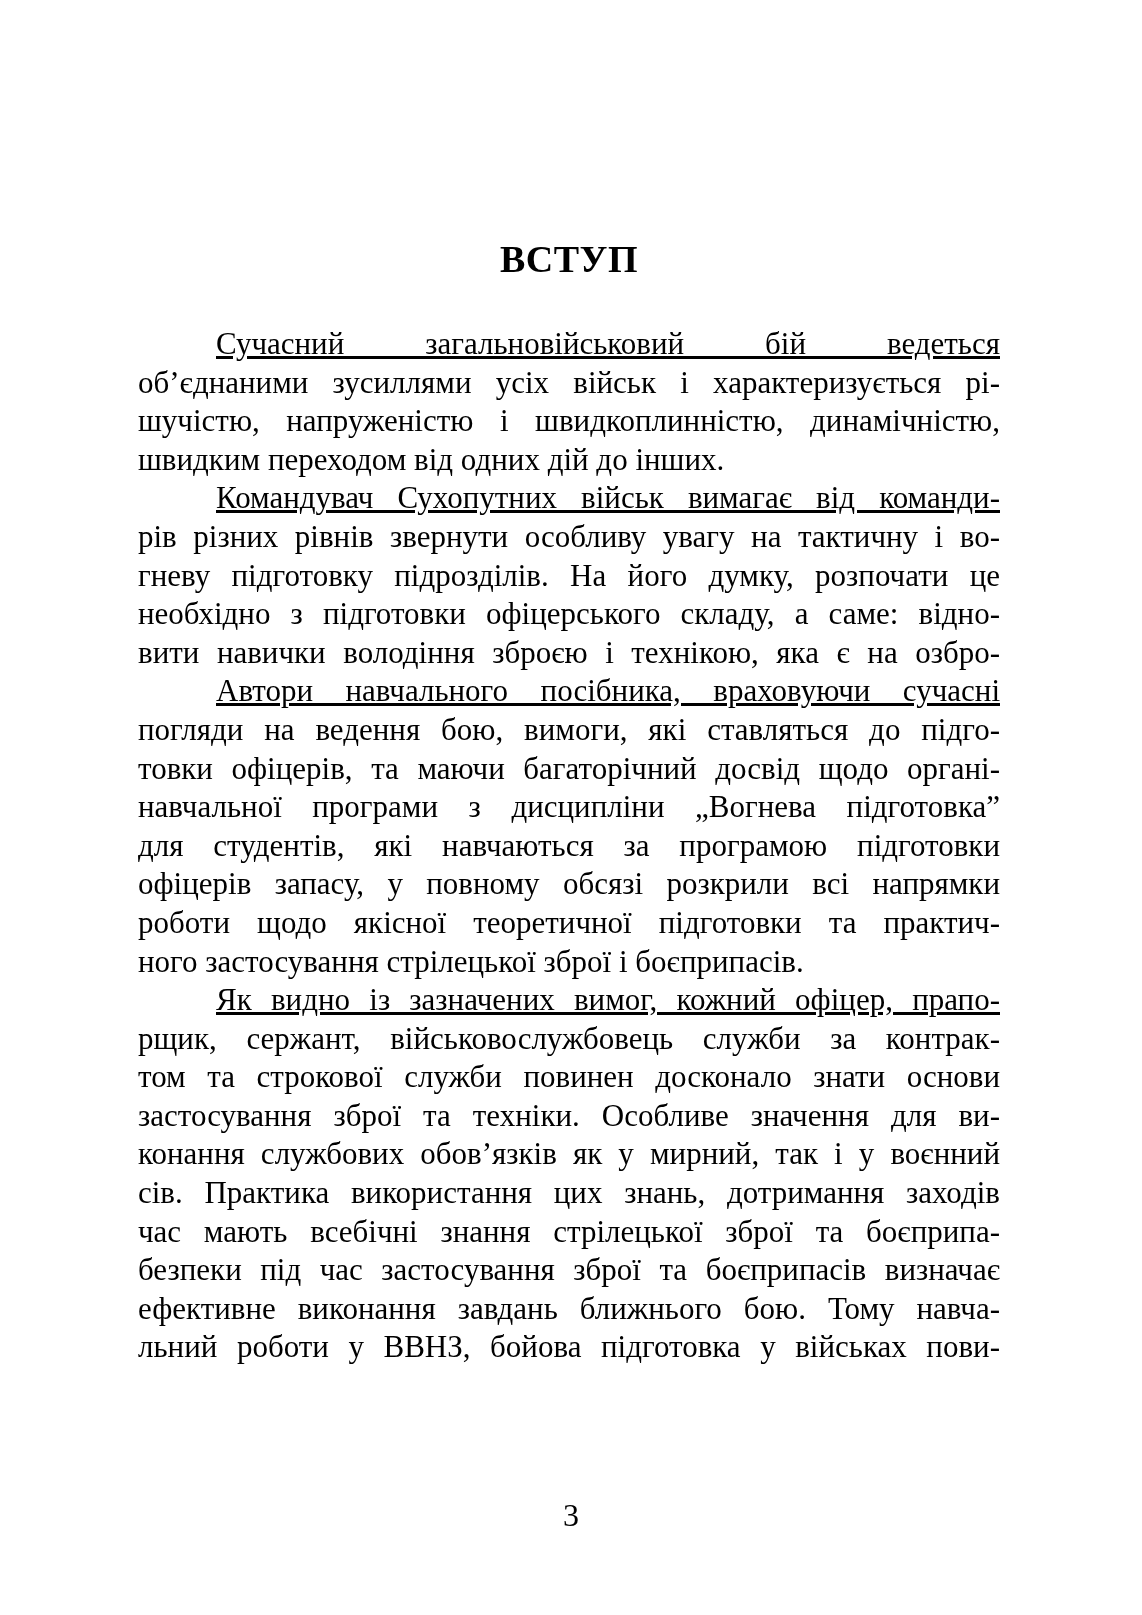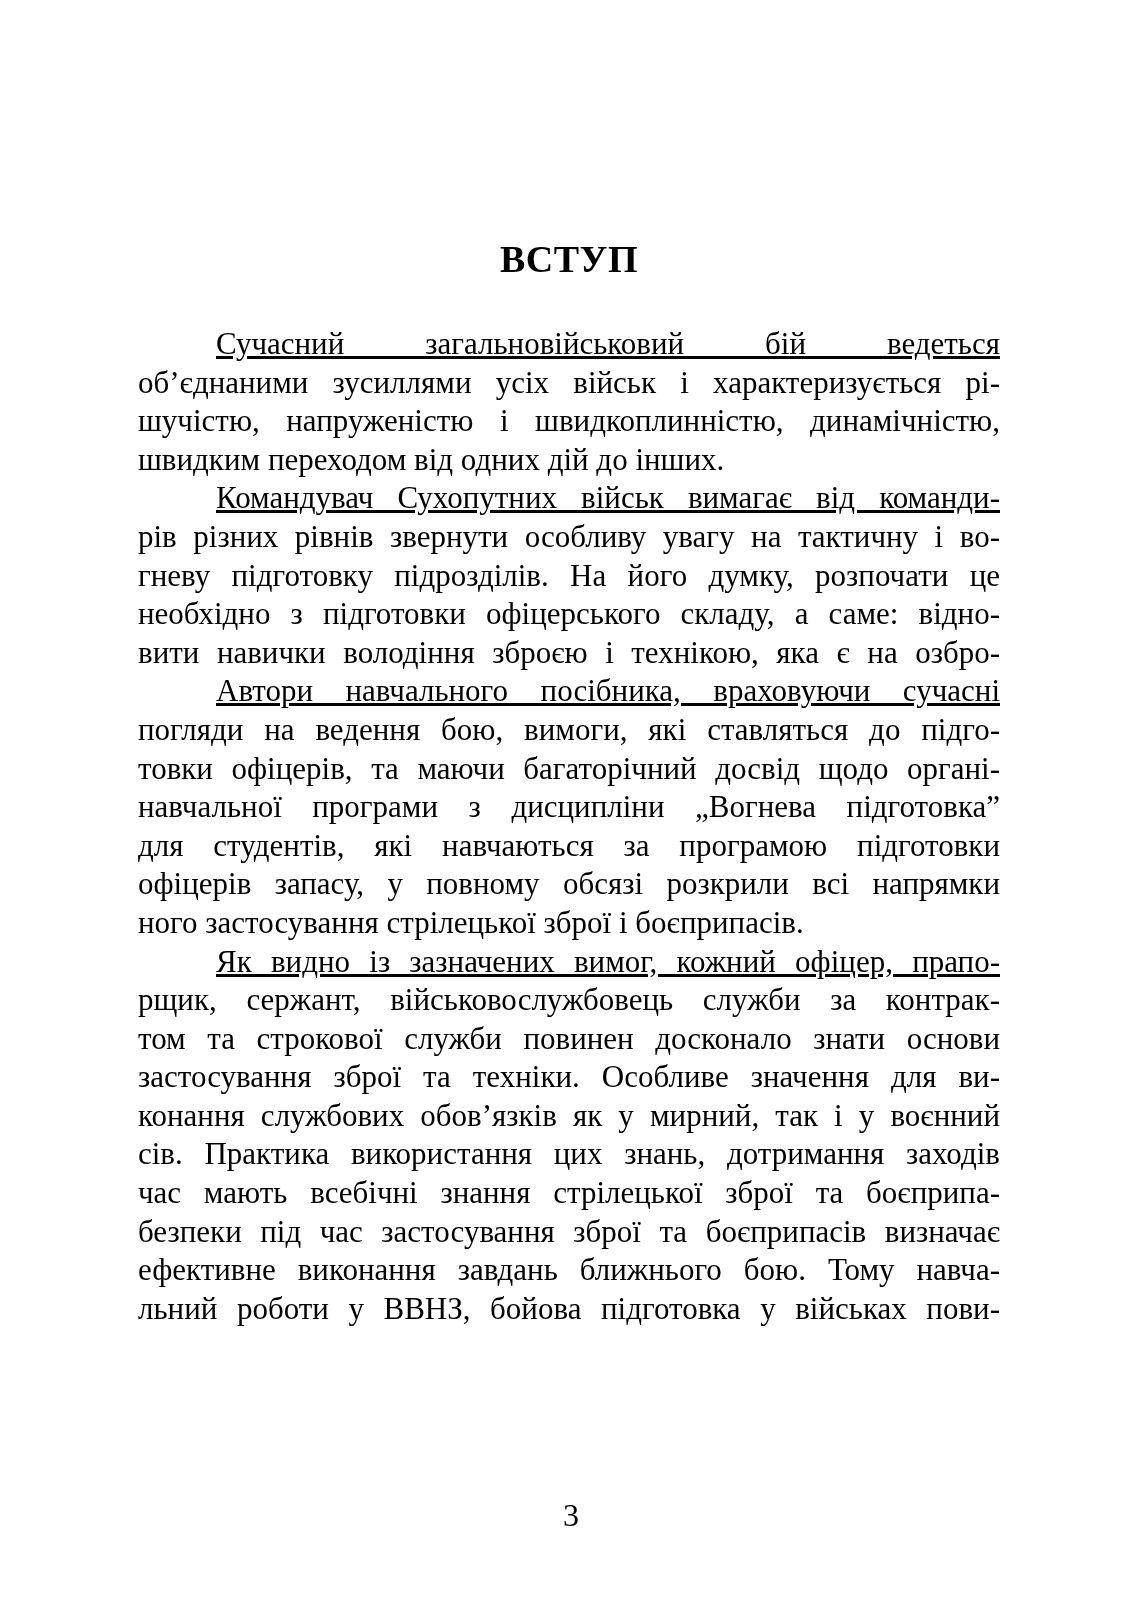--- a/index.html
+++ b/index.html
@@ -71,20 +71,21 @@
           <div class="line">необхідно з підготовки офіцерського складу, а саме: відно-</div>
           <div class="line">вити навички володіння зброєю і технікою, яка є на озбро-</div>
         </div>
         <div>
           <div class="line first">Автори навчального посібника, враховуючи сучасні</div>
           <div class="line">погляди на ведення бою, вимоги, які ставляться до підго-</div>
           <div class="line">товки офіцерів, та маючи багаторічний досвід щодо органі-</div>
           <div class="line">навчальної програми з дисципліни „Вогнева підготовка”</div>
           <div class="line">для студентів, які навчаються за програмою підготовки</div>
           <div class="line">офіцерів запасу, у повному обсязі розкрили всі напрямки</div>
+          <div class="line">роботи щодо якісної теоретичної підготовки та практич-</div>
           <div class="line lastleft">ного застосування стрілецької зброї і боєприпасів.</div>
         </div>
         <div>
           <div class="line first">Як видно із зазначених вимог, кожний офіцер, прапо-</div>
           <div class="line">рщик, сержант, військовослужбовець служби за контрак-</div>
           <div class="line">том та строкової служби повинен досконало знати основи</div>
           <div class="line">застосування зброї та техніки. Особливе значення для ви-</div>
           <div class="line">конання службових обов’язків як у мирний, так і у воєнний</div>
           <div class="line">сів. Практика використання цих знань, дотримання заходів</div>
           <div class="line">час мають всебічні знання стрілецької зброї та боєприпа-</div>

